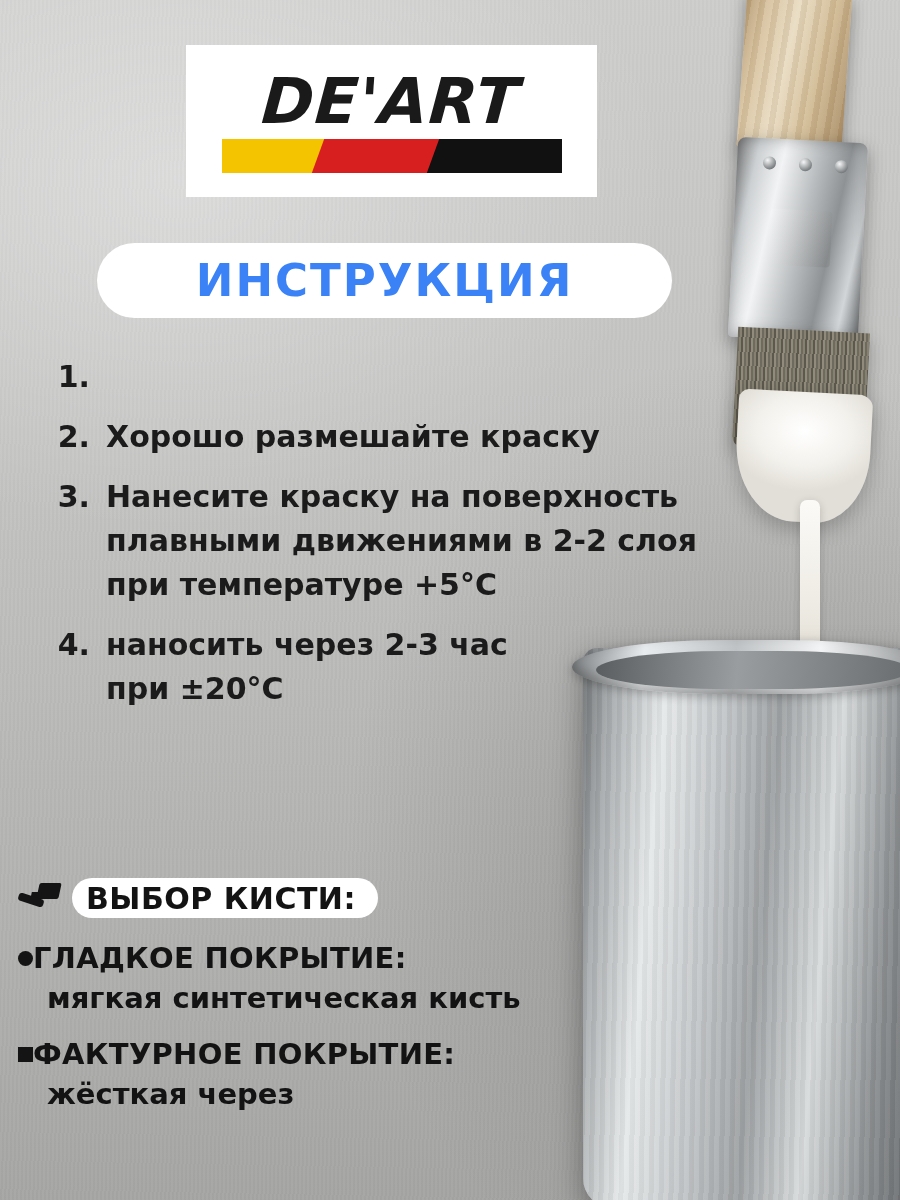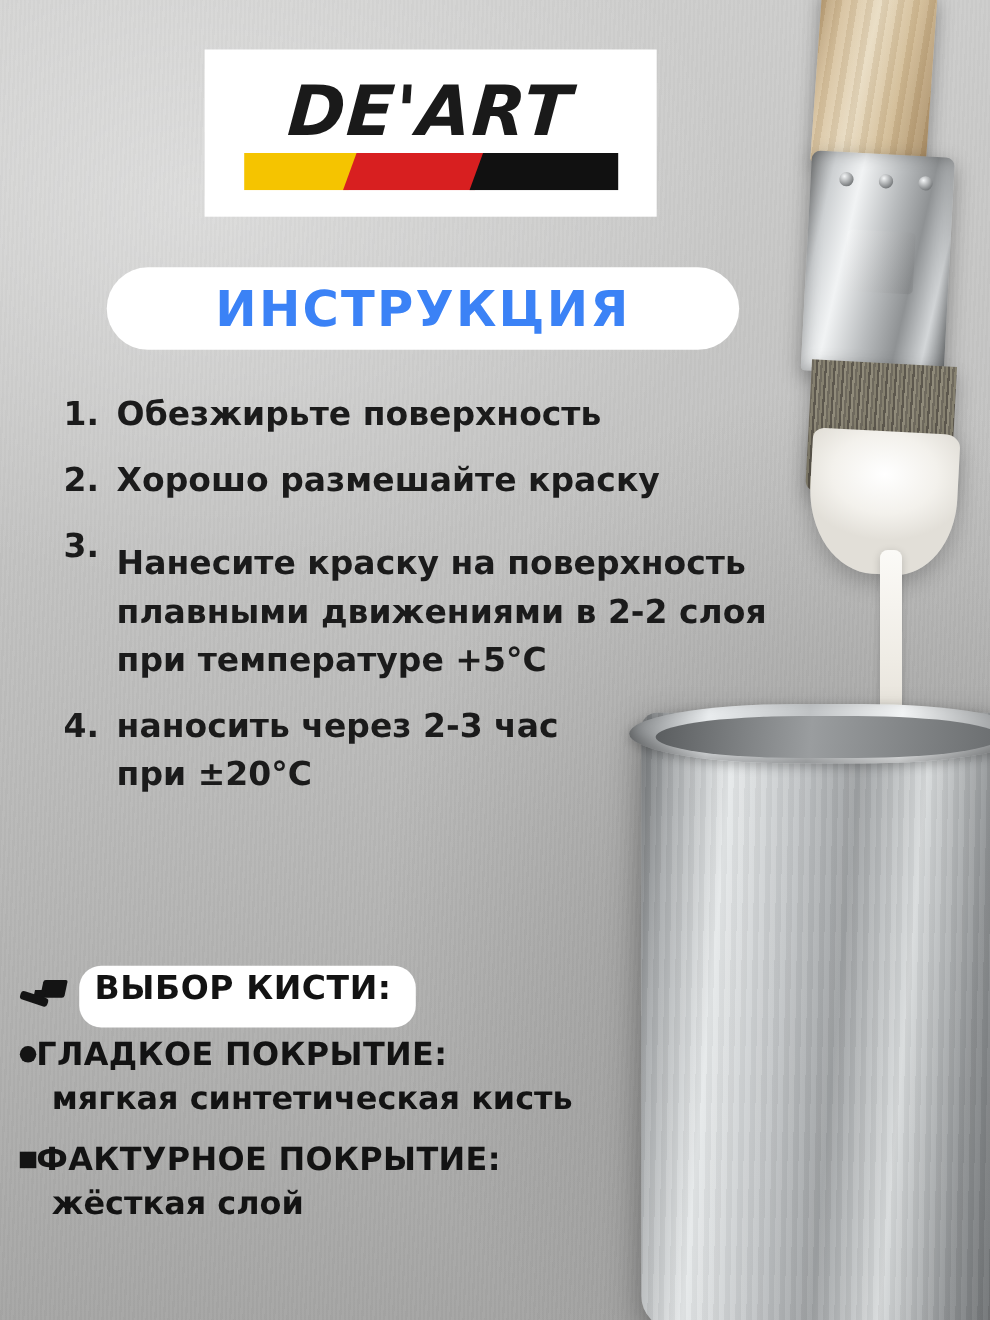--- a/index.html
+++ b/index.html
@@ -317,21 +317,21 @@
     top: 15px;
     width: 26px;
     height: 8px;
     background: #141414;
     border-radius: 3px;
     transform: rotate(18deg);
   }
   .brush-header-pill {
     background: #ffffff;
     border-radius: 20px;
-    padding: 3px 22px 18px 14px;
+    padding: 3px 22px 2px 14px;
   }
   .brush-header-pill span {
     font-family: "DejaVu Sans", sans-serif;
     font-weight: 700;
     font-size: 30px;
     color: #131313;
     letter-spacing: .5px;
   }
 
   
@@ -412,32 +412,31 @@
     </div>
 
     <div class="title-pill">
       <span>ИНСТРУКЦИЯ</span>
     </div>
 
     <div class="steps">
 
       <div class="step">
         <div class="step-num">1.</div>
-        <div class="step-text">Обезжирьте поверхность</div>
       </div>
 
       <div class="step">
         <div class="step-num">2.</div>
         <div class="step-text">Хорошо размешайте краску</div>
       </div>
 
       <div class="step">
         <div class="step-num">3.</div>
         <div class="step-text">
-          <div style="display:flex;justify-content:space-between;width:695px;margin-top:16px;">Нанесите краску на поверхность</div>
+          <div style="display:flex;justify-content:space-between;width:695px;">Нанесите краску на поверхность</div>
           <div>плавными движениями в 2-2 слоя</div>
           <div>при температуре +5°C</div>
         </div>
       </div>
 
       <div class="step">
         <div class="step-num">4.</div>
         <div class="step-text">
           <div>наносить через 2-3 час</div>
           <div>при ±20°C</div>
@@ -465,19 +464,19 @@
           <div class="bullet-title-text">ГЛАДКОЕ ПОКРЫТИЕ:</div>
         </div>
         <div class="bullet-sub">мягкая синтетическая кисть</div>
       </div>
 
       <div class="bullet">
         <div class="bullet-title">
           <div class="dot-square"></div>
           <div class="bullet-title-text">ФАКТУРНОЕ ПОКРЫТИЕ:</div>
         </div>
-        <div class="bullet-sub">жёсткая слой</div>
+        <div class="bullet-sub">жёсткая через</div>
       </div>
 
     </div>
 
   </div>
 </div>
 
 </body></html>

